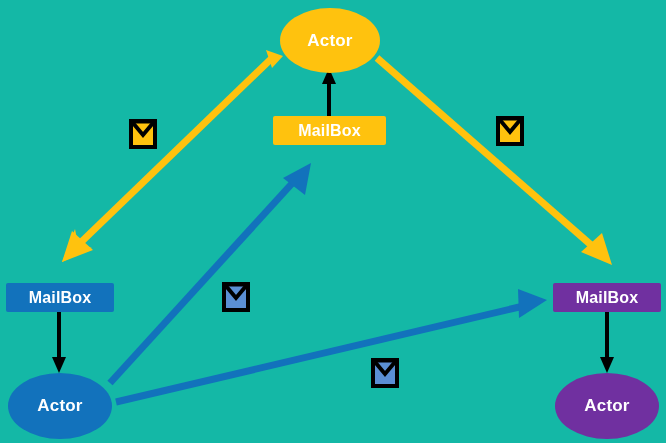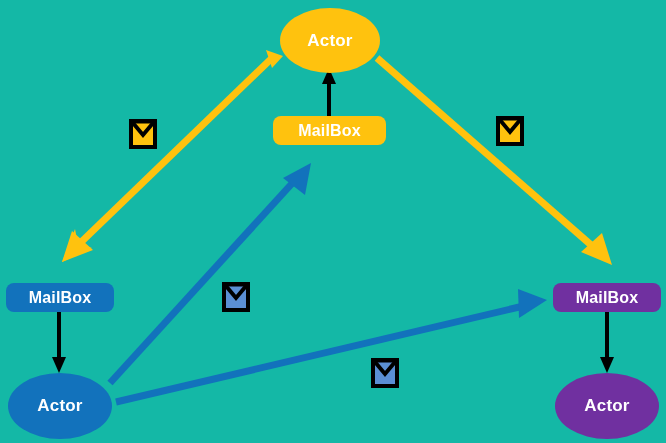--- a/index.html
+++ b/index.html
@@ -32,21 +32,21 @@
     color: #ffffff;
     font-weight: bold;
     letter-spacing: 0.2px;
     white-space: nowrap;
     user-select: none;
   }
   .node-ellipse {
     border-radius: 50%;
   }
   .node-box {
-    border-radius: 8px;
+    border-radius: 2px;
   }
   
   #actor-yellow {
     left: 280px; top: 8px;
     width: 100px; height: 65px;
     background: #FFC20E;
     font-size: 17px;
   }
   #mailbox-yellow {
     left: 273px; top: 116px;

